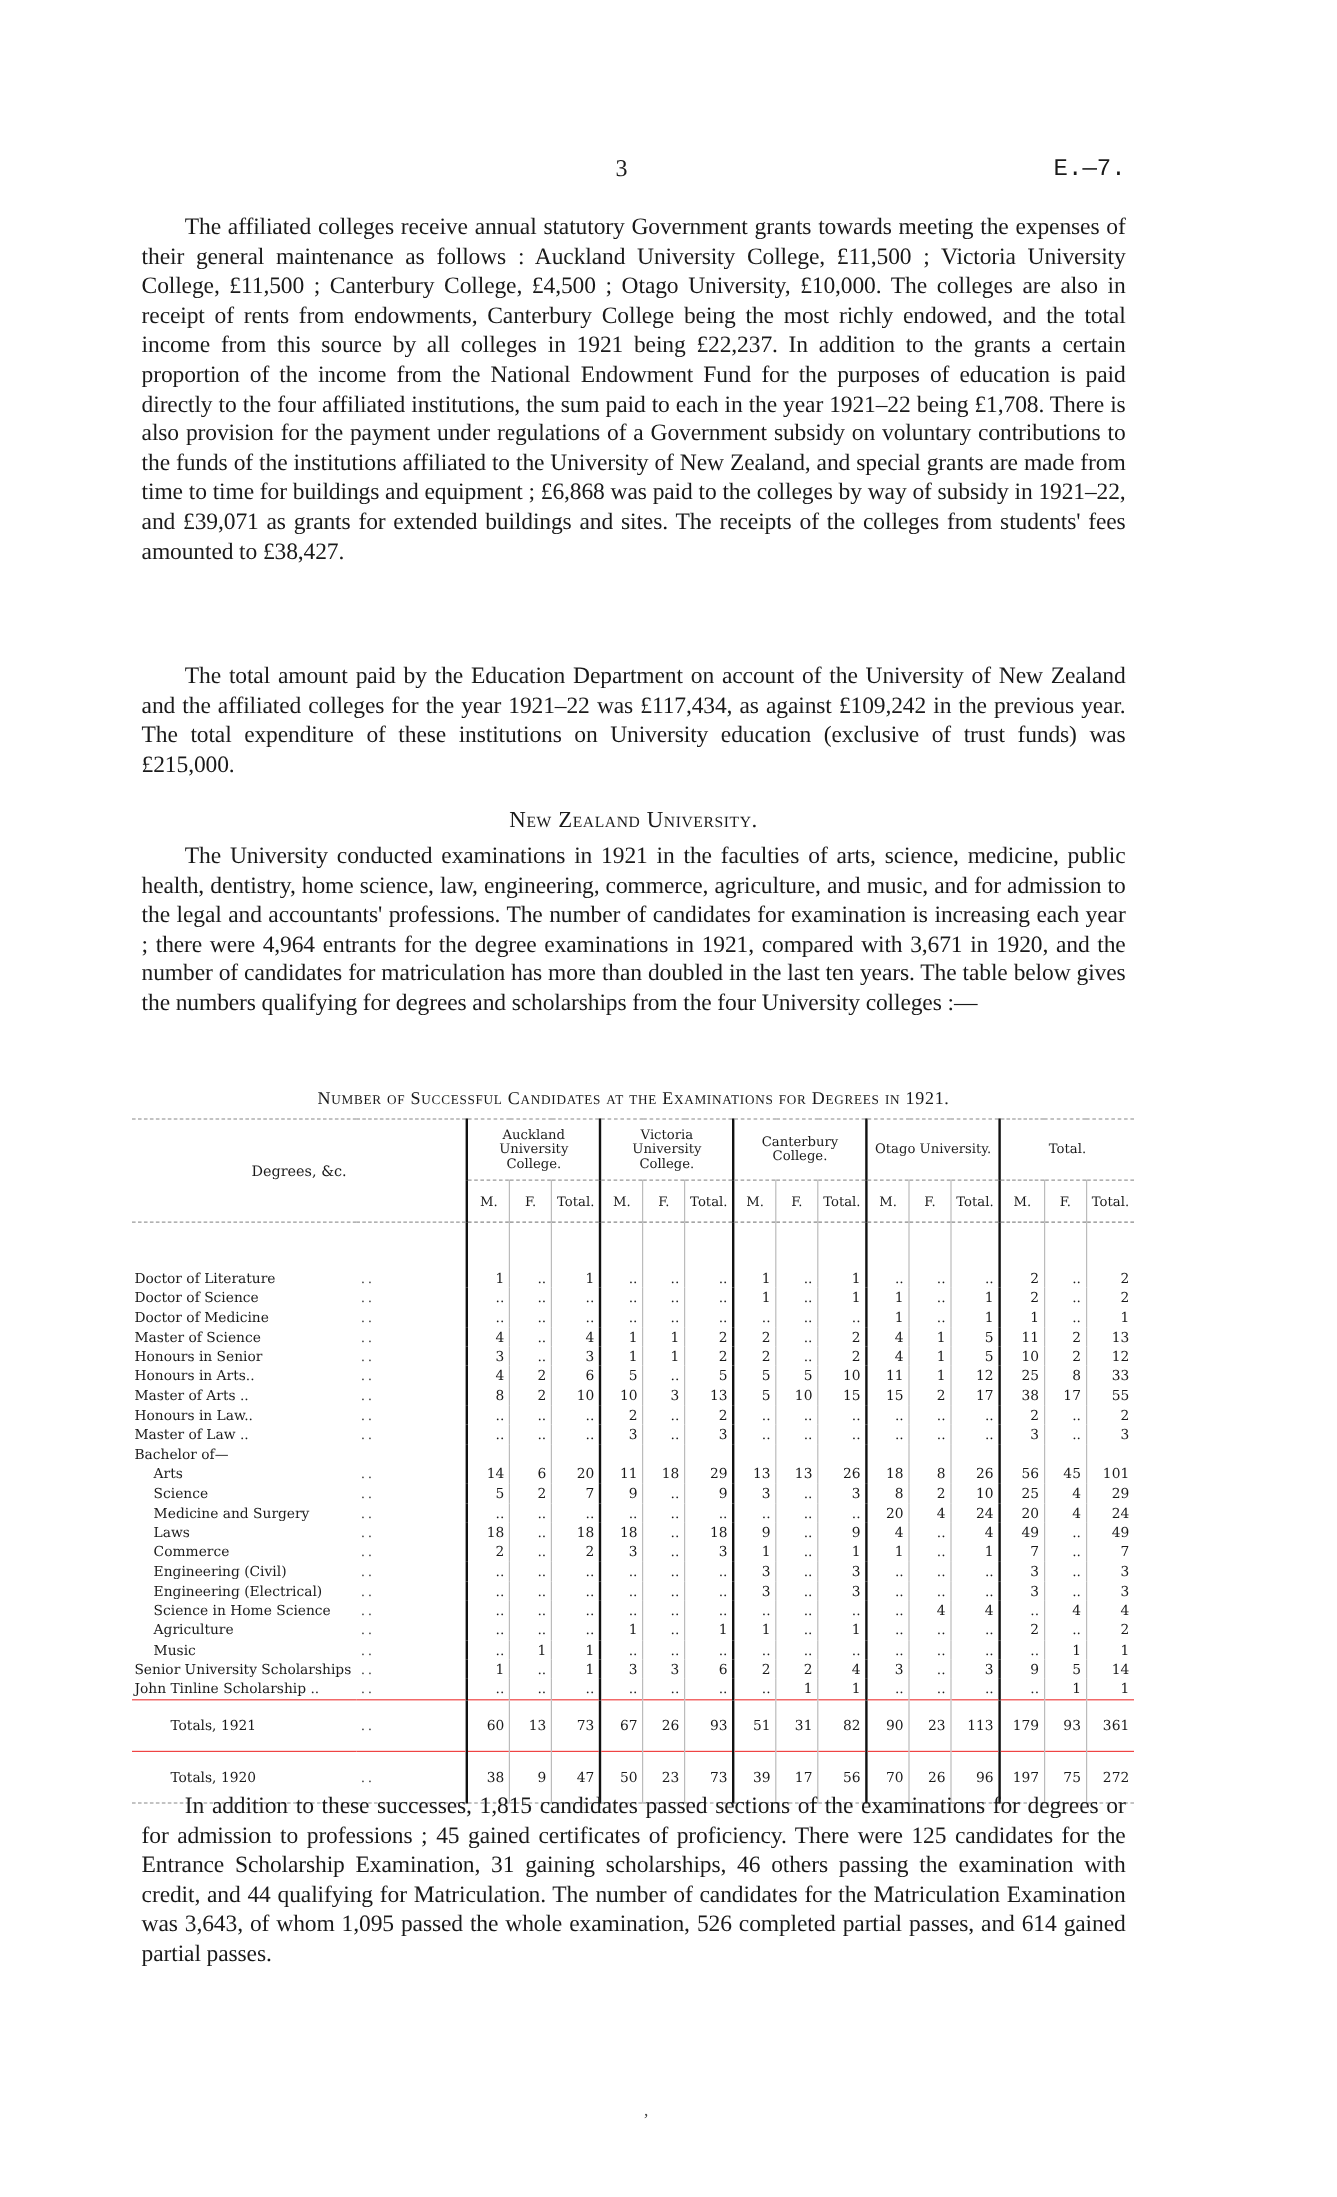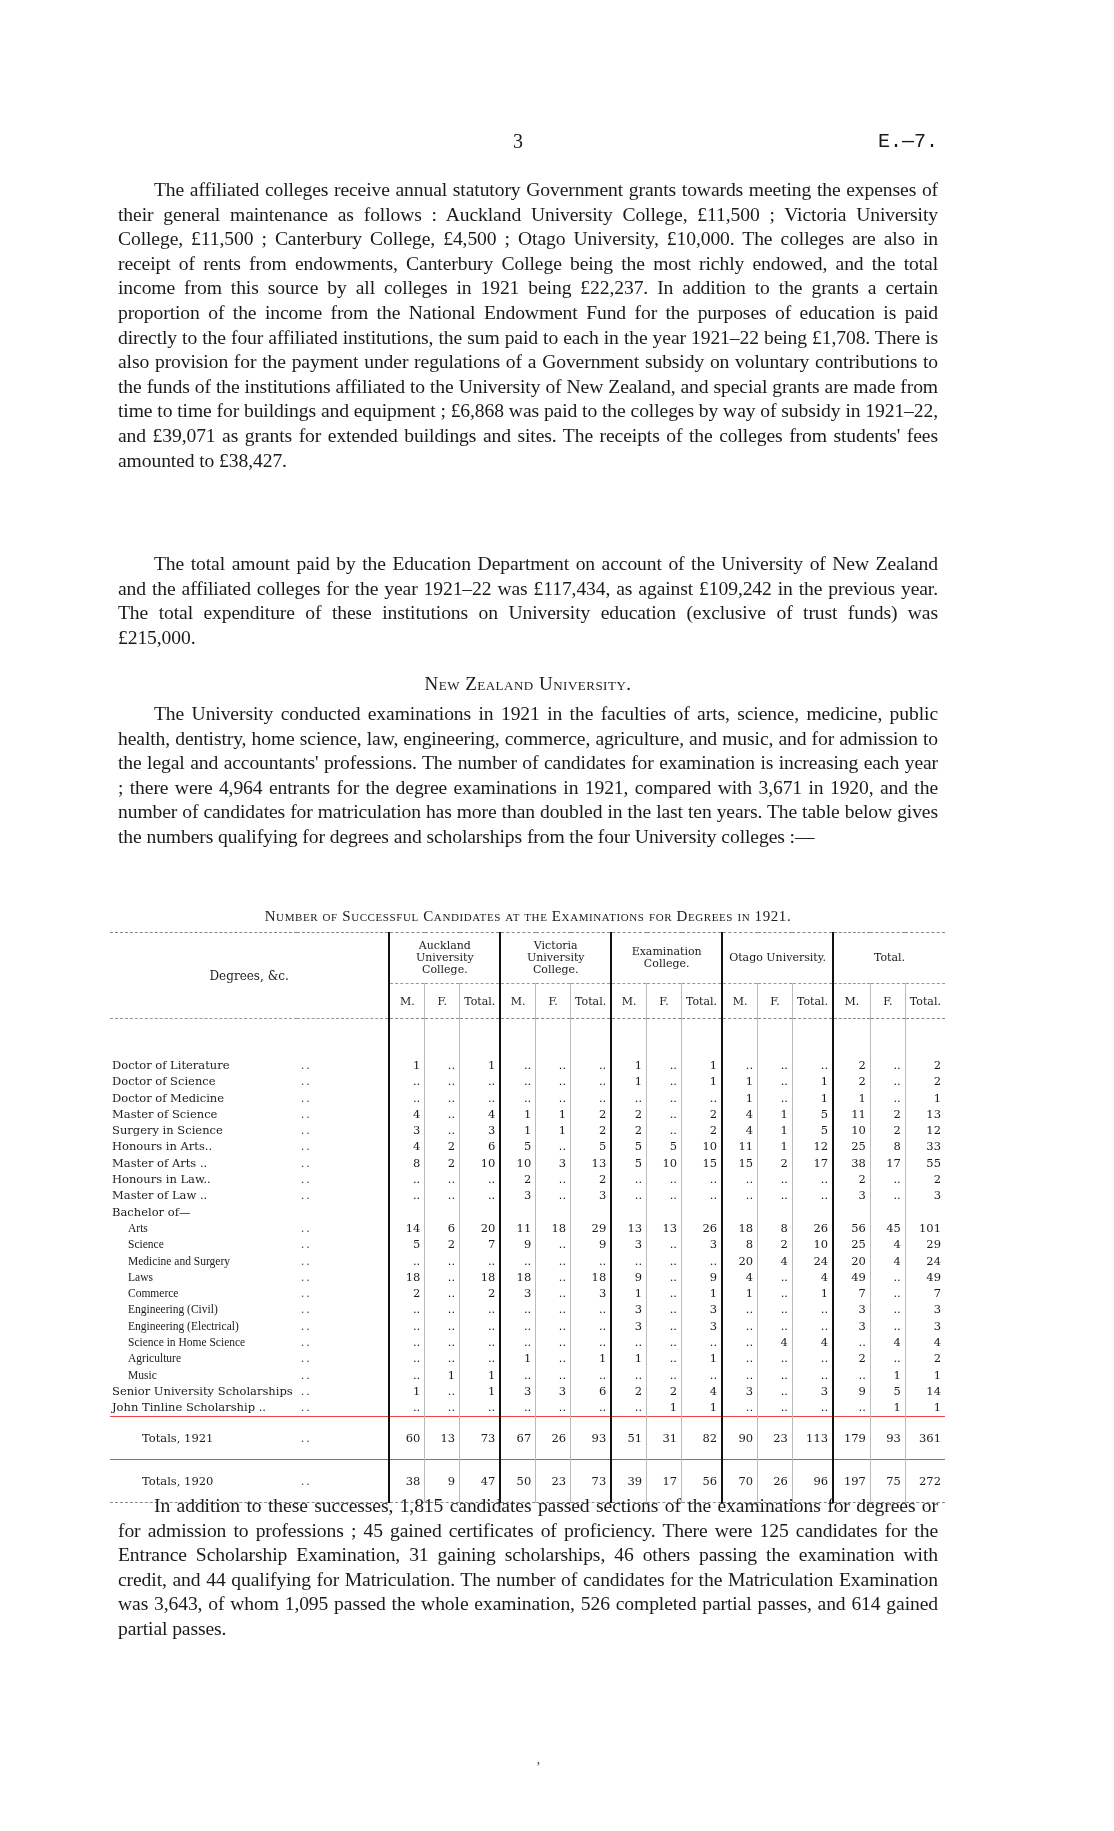--- a/index.html
+++ b/index.html
@@ -19,21 +19,21 @@
   .table-caption { position: absolute; top: 908px; left: 0; width: 820px; text-align: center;
                    font-size: 15px; font-variant: small-caps; letter-spacing: 0.6px; }
   table.stats { position: absolute; top: 932px; left: -8px; width: 835px; border-collapse: collapse;
                 font-family: "DejaVu Serif", serif; font-size: 11.5px; }
   table.stats td, table.stats th { padding: 0 4px; text-align: right; font-weight: normal; }
   table.stats thead tr.grp th { text-align: center; font-size: 11px; line-height: 12px; height: 50px;
                                 vertical-align: middle; border-bottom: 1px dashed #999; }
   table.stats thead tr.sub th { text-align: center; font-size: 11px; height: 34px; }
   table.stats thead { border-top: 1px dashed #888; border-bottom: 1px dashed #888; }
   table.stats td.label { text-align: left; white-space: nowrap; padding-left: 2px; width: 150px; }
-  table.stats td.label.ind { padding-left: 18px; font-family: Liberation Serif, serif; }
+  table.stats td.label.ind { padding-left: 18px; }
   table.stats td.lead { text-align: left; width: 110px; letter-spacing: 2px; color: #444; }
   table.stats td.num, table.stats th.num { width: 30px; border-left: 1px solid #bbb; }
   table.stats .gstart { border-left: 2px solid #111 !important; }
   table.stats tbody.rows td { line-height: 16.3px; height: 16.3px; }
   table.stats tbody.rows tr:first-child td { padding-top: 38px; }
   table.stats tbody.totals td { height: 42px; border-top: 1px solid #ef4444; }
   table.stats tbody.totals td.label { padding-left: 32px; }
   table.stats tfoot td { border-top: 1px dashed #888; height: 8px; }
   .p4 { top: 1494px; text-indent: 36px; }
   .mark { position: absolute; top: 1760px; left: 418px; font-size: 14px; color: #444; }
@@ -53,21 +53,21 @@
   <p class="body-text p3">The University conducted examinations in 1921 in the faculties of arts, science, medicine, public health, dentistry, home science, law, engineering, commerce, agriculture, and music, and for admission to the legal and accountants' professions. The number of candidates for examination is increasing each year ; there were 4,964 entrants for the degree examinations in 1921, compared with 3,671 in 1920, and the number of candidates for matriculation has more than doubled in the last ten years. The table below gives the numbers qualifying for degrees and scholarships from the four University colleges :—</p>
 
   <div class="table-caption">Number of Successful Candidates at the Examinations for Degrees in 1921.</div>
 
   <table class="stats">
     <thead>
       <tr class="grp">
         <th rowspan="2" colspan="2" style="text-align:center;font-size:12px;">Degrees, &amp;c.</th>
         <th colspan="3" class="gstart">Auckland University College.</th>
         <th colspan="3" class="gstart">Victoria University College.</th>
-        <th colspan="3" class="gstart">Examination College.</th>
+        <th colspan="3" class="gstart">Canterbury College.</th>
         <th colspan="3" class="gstart">Otago University.</th>
         <th colspan="3" class="gstart">Total.</th>
       </tr>
       <tr class="sub" id="subheader-row">
           <th class="num gstart">M.</th>
           <th class="num">F.</th>
           <th class="num">Total.</th>
           <th class="num gstart">M.</th>
           <th class="num">F.</th>
           <th class="num">Total.</th>
@@ -153,21 +153,21 @@
           <td class="num">..</td>
           <td class="num">2</td>
           <td class="num gstart">4</td>
           <td class="num">1</td>
           <td class="num">5</td>
           <td class="num gstart">11</td>
           <td class="num">2</td>
           <td class="num">13</td>
         </tr>
         <tr>
-          <td class="label">Surgery in Science</td>
+          <td class="label">Honours in Senior</td>
           <td class="lead">..</td>
           <td class="num gstart">3</td>
           <td class="num">..</td>
           <td class="num">3</td>
           <td class="num gstart">1</td>
           <td class="num">1</td>
           <td class="num">2</td>
           <td class="num gstart">2</td>
           <td class="num">..</td>
           <td class="num">2</td>

